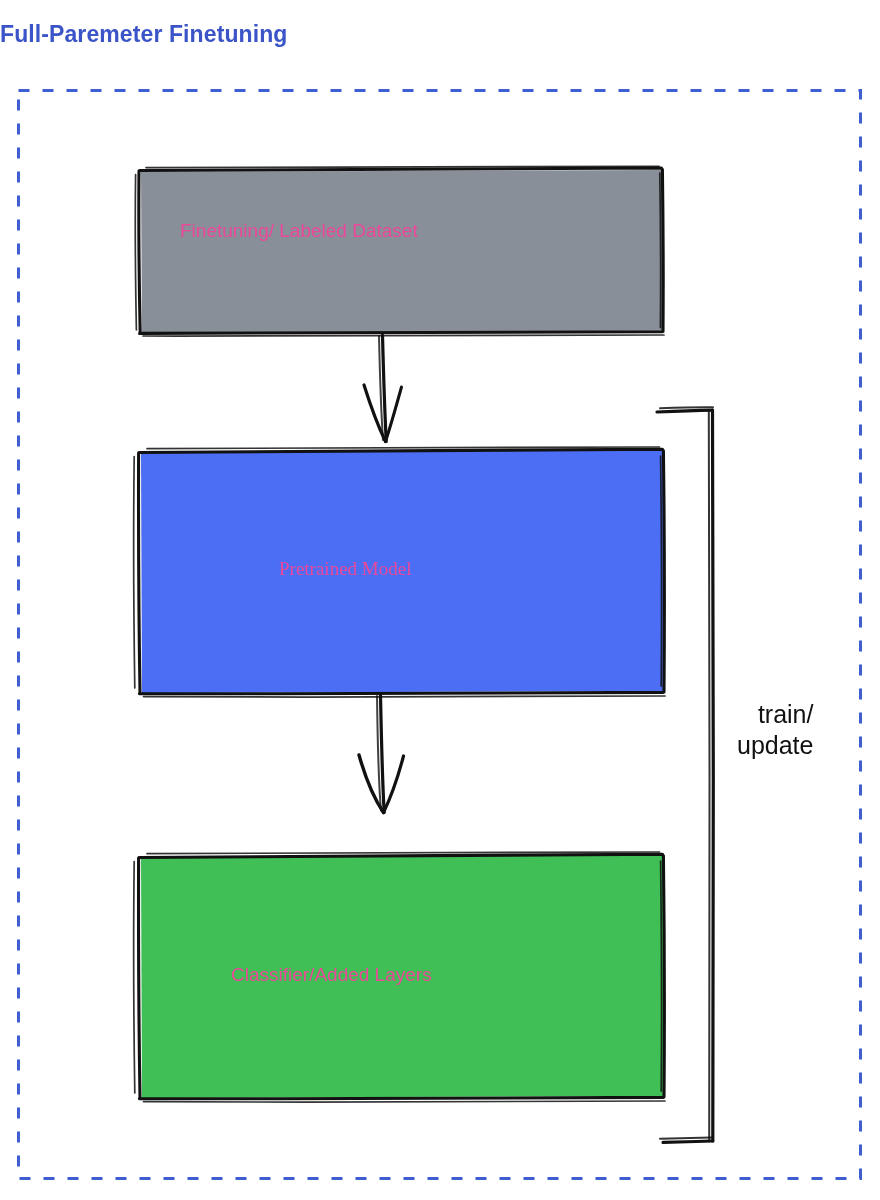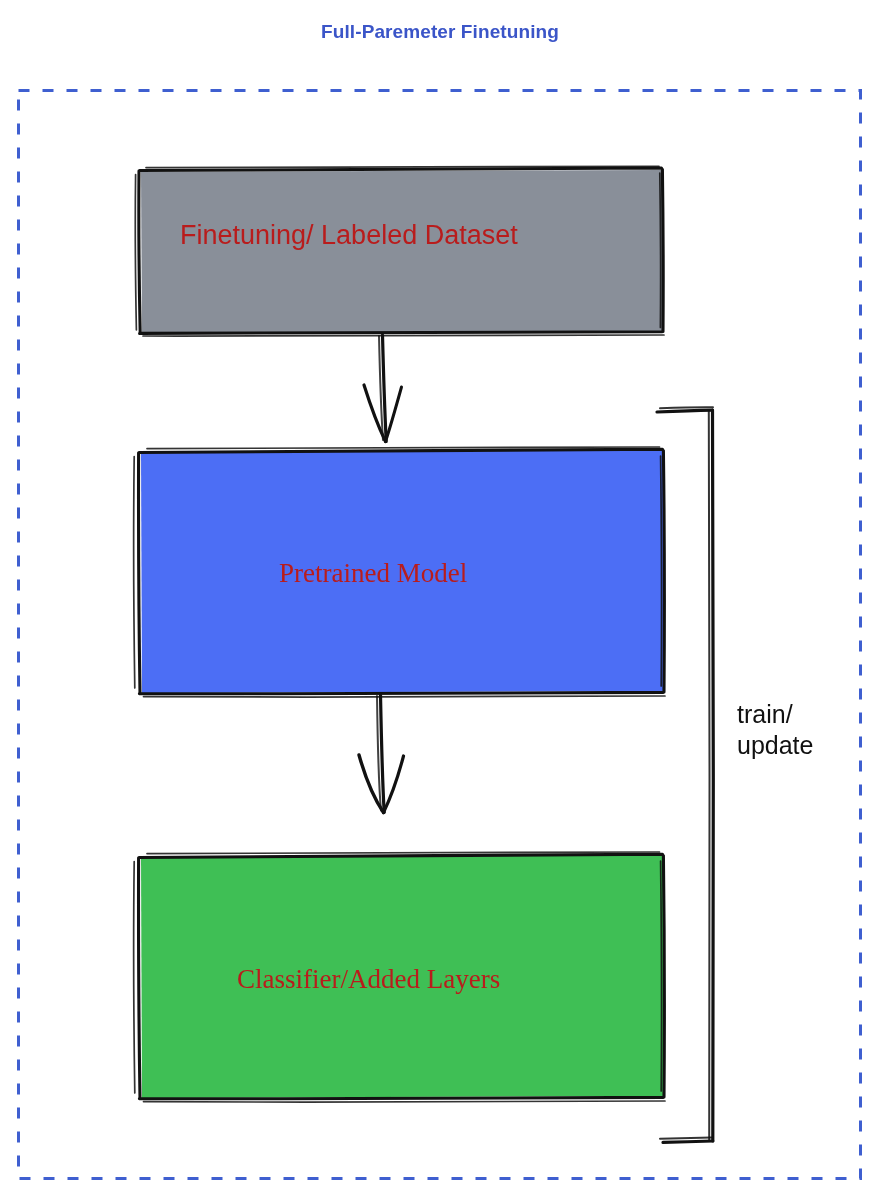--- a/index.html
+++ b/index.html
@@ -27,47 +27,46 @@
     top: 0;
     width: 880px;
     height: 1200px;
     display: block;
   }
   .diagram-title {
     position: absolute;
     left: 0;
     top: 21px;
     width: 880px;
-    text-align: center;
-    font-size: 19px;
+    font-size: 23px;
     font-weight: 600;
     color: #3b55c8;
     letter-spacing: 0.1px;
     font-family: "Liberation Sans", sans-serif;
   }
   .node-label {
     position: absolute;
-    color: #b91c1c;
-    font-size: 27px;
+    color: #ec4899;
+    font-size: 19px;
     font-family: "Liberation Sans", sans-serif;
     white-space: nowrap;
     line-height: 1.12;
   }
   .edge-label {
     position: absolute;
     color: #111111;
     font-size: 25px;
     font-family: "Liberation Sans", sans-serif;
     line-height: 1.22;
     white-space: pre-line;
   }
   #lbl-dataset { left: 180px; top: 220px; }
   #lbl-pretrained { left: 279px; top: 558px; font-family: Liberation Serif, serif; }
-  #lbl-classifier { left: 237px; top: 964px; font-family: Liberation Serif, serif; }
-  #lbl-trainupdate { left: 737px; top: 699px; }
+  #lbl-classifier { left: 231px; top: 964px; }
+  #lbl-trainupdate { left: 737px; top: 699px; text-align: right; }
 </style>
 </head>
 <body>
 
 <div id="canvas-root">
 
   <svg class="diagram" viewBox="0 0 880 1200" xmlns="http://www.w3.org/2000/svg">
 
     <rect x="18.5" y="90.5" width="842" height="1088" fill="none" stroke="#3f5fd0" stroke-width="3" stroke-dasharray="11 13" stroke-linecap="butt"></rect>
 

